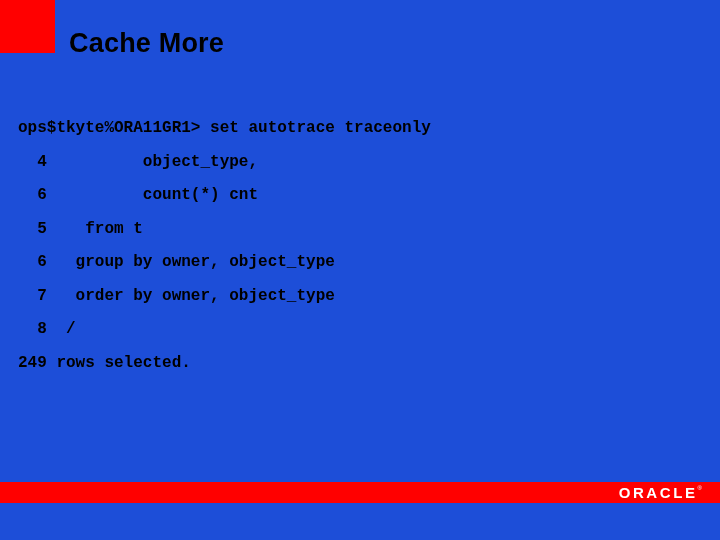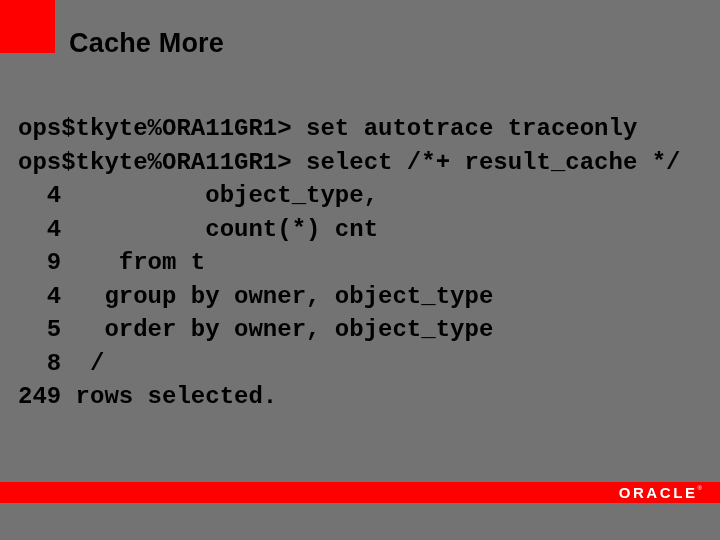--- a/index.html
+++ b/index.html
@@ -10,21 +10,21 @@
     width: 720px;
     height: 540px;
     background: #ffffff;
     font-family: "Liberation Sans", sans-serif;
     overflow: hidden;
   }
   #slide {
     position: relative;
     width: 720px;
     height: 540px;
-    background: #737373;
+    background: #1d4ed8;
   }
   
   #accent-square {
     position: absolute;
     left: 0;
     top: 0;
     width: 55px;
     height: 53px;
     background: #ff0000;
   }
@@ -43,21 +43,21 @@
   }
   
   #console-block {
     position: absolute;
     left: 18px;
     top: 112px;
     width: 684px;
   }
   .code-line {
     font-family: "Liberation Mono", "DejaVu Sans Mono", monospace;
-    font-size: 24px;
+    font-size: 16px;
     font-weight: bold;
     color: #000000;
     line-height: 33.5px;
     white-space: pre;
     letter-spacing: 0px;
     height: 33.5px;
   }
   
   #footer-bar {
     position: absolute;
@@ -98,26 +98,25 @@
 <body>
 
 <div id="slide">
 
   <div id="accent-square"></div>
 
   <div id="slide-title">Cache More</div>
 
   <div id="console-block">
     <div class="code-line">ops$tkyte%ORA11GR1&gt; set autotrace traceonly</div>
-    <div class="code-line">ops$tkyte%ORA11GR1&gt; select /*+ result_cache */</div>
     <div class="code-line">  4          object_type,</div>
-    <div class="code-line">  4          count(*) cnt</div>
-    <div class="code-line">  9    from t</div>
-    <div class="code-line">  4   group by owner, object_type</div>
-    <div class="code-line">  5   order by owner, object_type</div>
+    <div class="code-line">  6          count(*) cnt</div>
+    <div class="code-line">  5    from t</div>
+    <div class="code-line">  6   group by owner, object_type</div>
+    <div class="code-line">  7   order by owner, object_type</div>
     <div class="code-line">  8  /</div>
     <div class="code-line">249 rows selected.</div>
   </div>
 
   <div id="footer-bar"></div>
 
   <div id="oracle-logo">
     <span id="oracle-wordmark">ORACLE</span>
     <span id="oracle-reg">®</span>
   </div>

